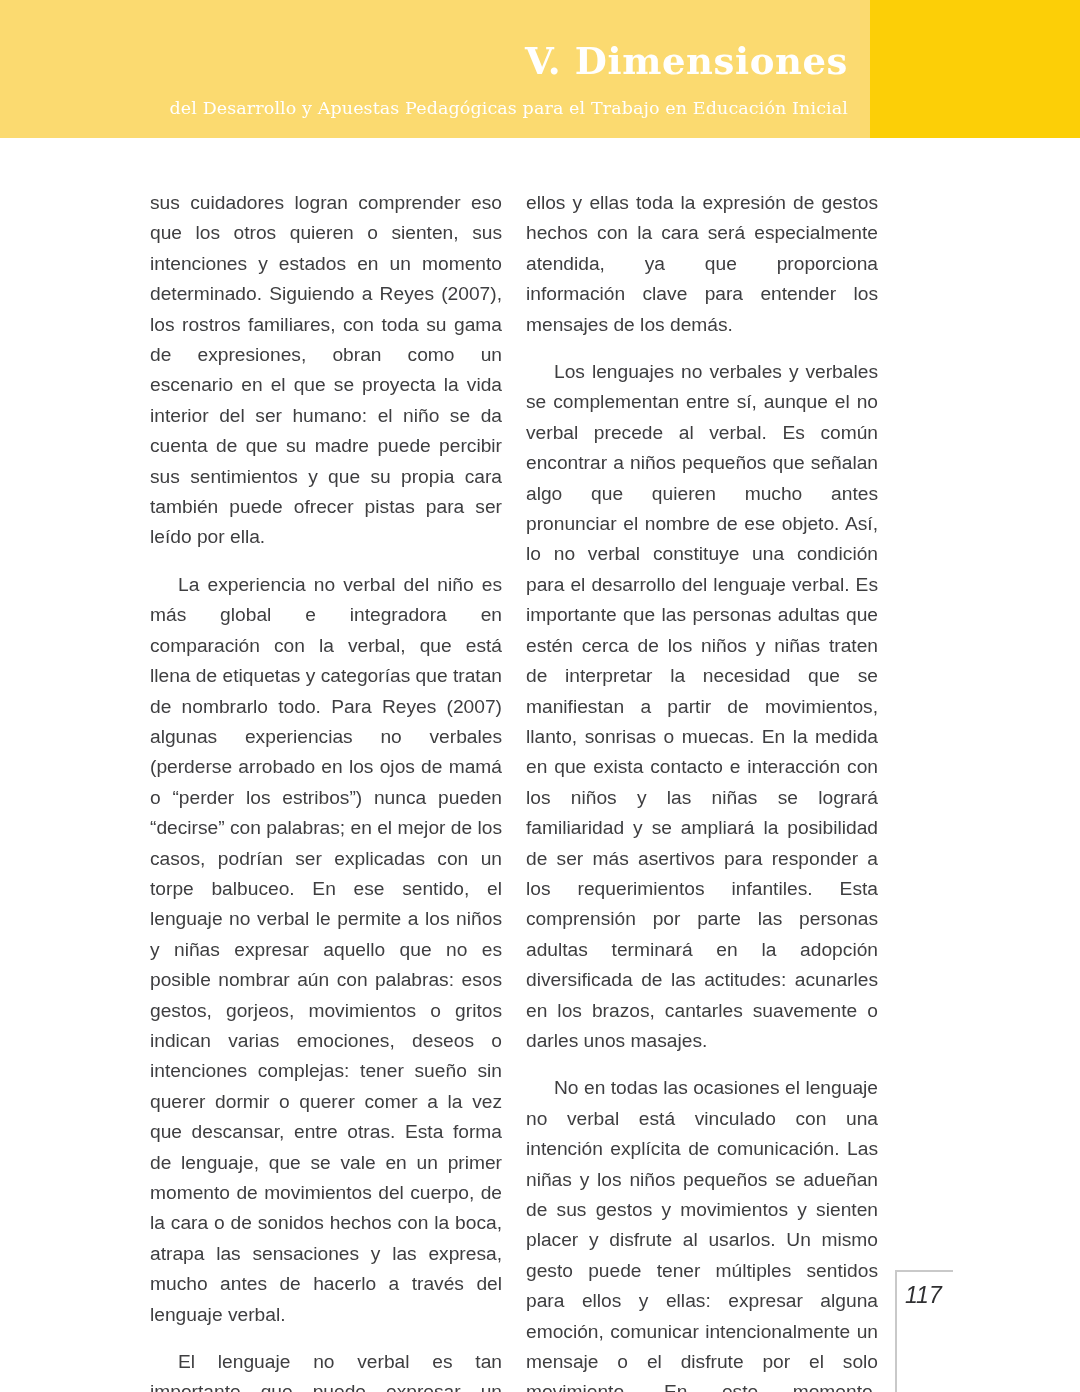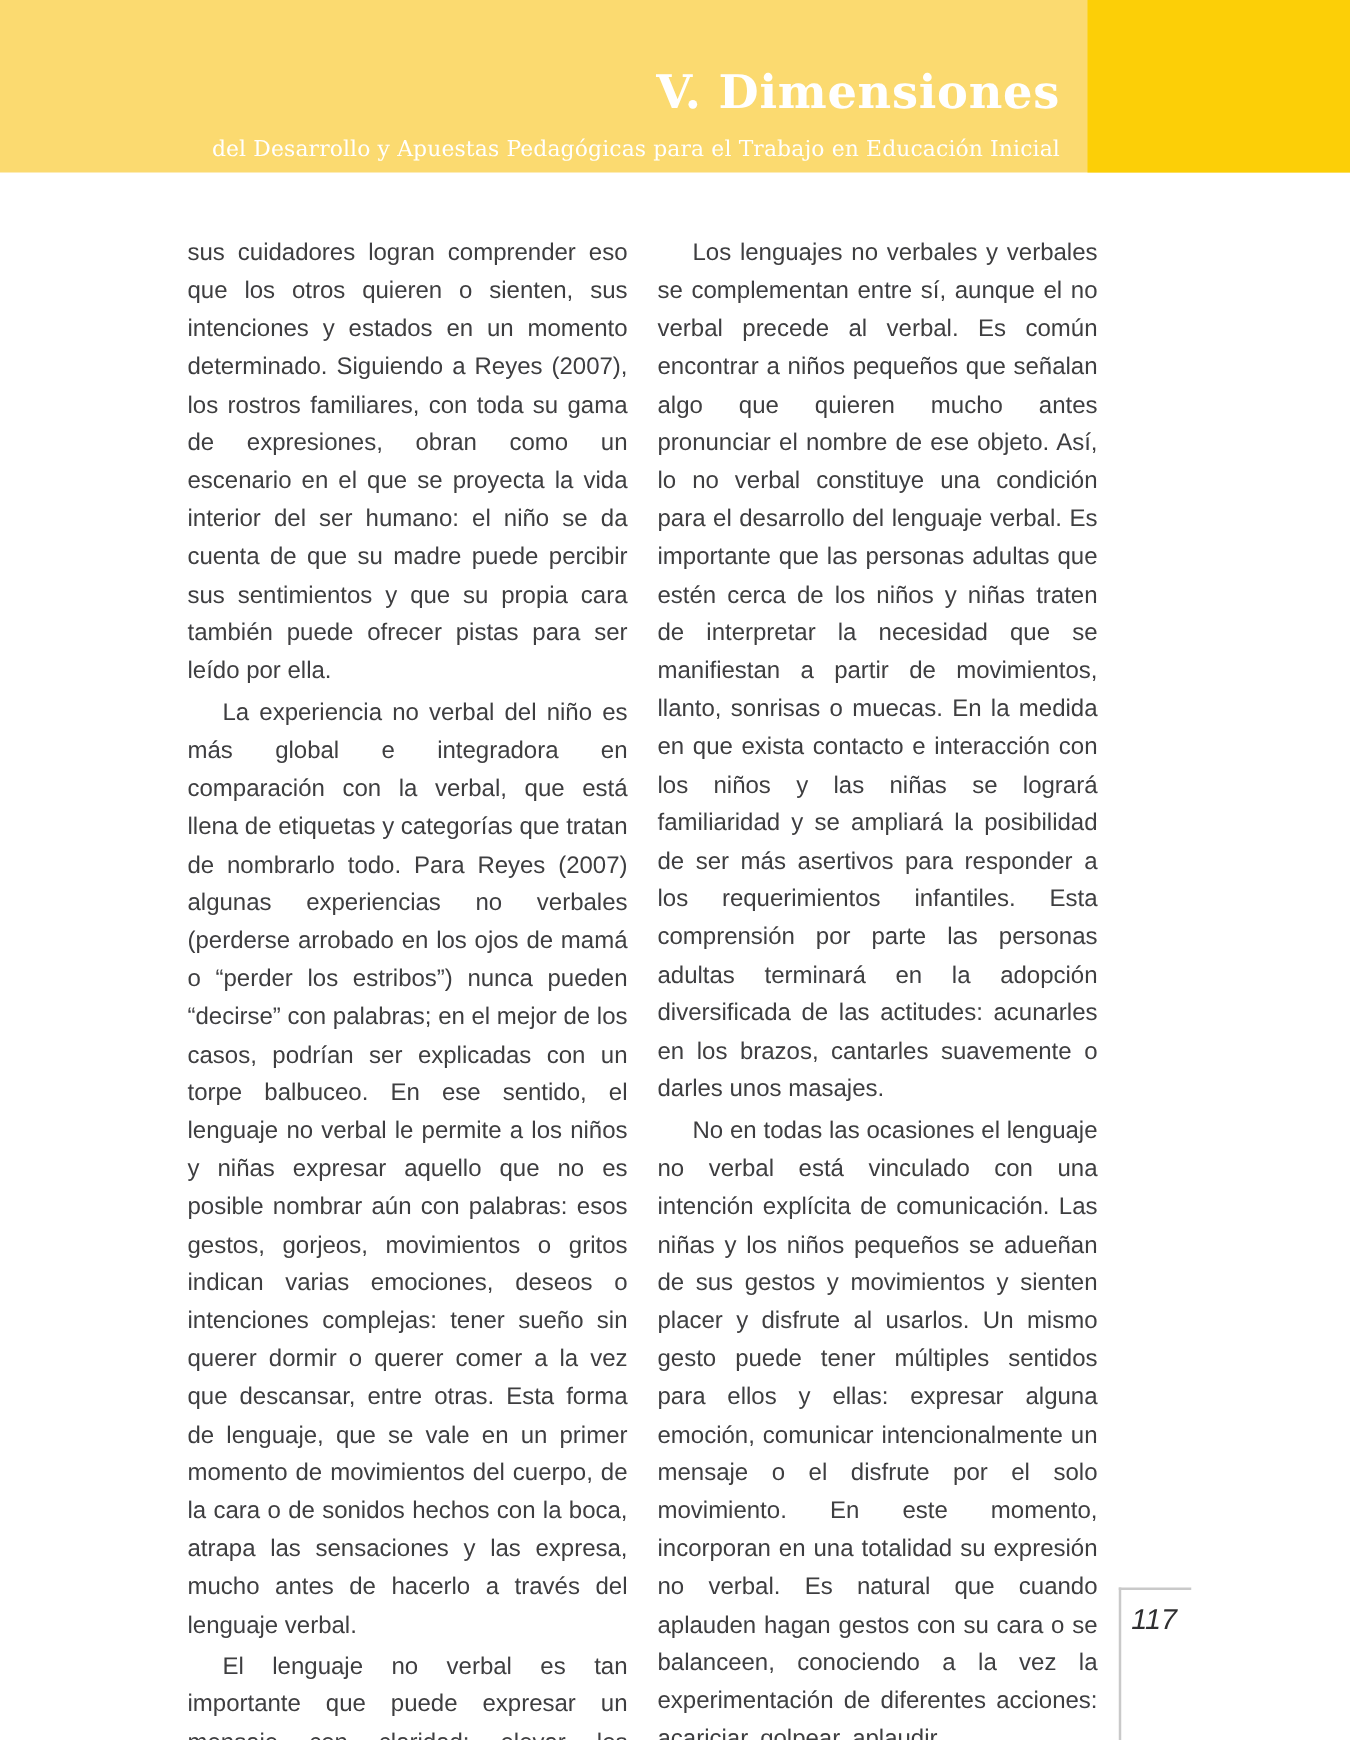--- a/index.html
+++ b/index.html
@@ -28,21 +28,21 @@
     position: absolute;
     right: 0;
     top: 0;
     width: 210px;
     height: 138px;
     background: #fccf07;
   }
   .header-inner {
     position: absolute;
     left: 0;
-    top: 12px;
+    top: 0;
     width: 870px;
     height: 138px;
   }
   .header-title {
     position: absolute;
     right: 22px;
     top: 43px;
     font-family: "DejaVu Serif", serif;
     font-size: 37px;
     font-weight: 700;
@@ -84,21 +84,21 @@
     margin: 0 0 0 0;
     font-family: "Liberation Sans", sans-serif;
     font-size: 19.2px;
     line-height: 30.4px;
     color: #3e3e40;
     text-align: justify;
     text-justify: inter-word;
     hyphens: none;
   }
   .column p + p {
-    margin-top: 3px;
+    margin-top: 17px;
   }
   .column p.indent {
     text-indent: 28px;
   }
 
   
   .folio {
     position: absolute;
     left: 868px;
     top: 1270px;
@@ -147,20 +147,21 @@
 
 <div class="page-body">
 
   <div class="column column-left">
     <p>sus cuidadores logran comprender eso que los otros quieren o sienten, sus intenciones y estados en un momento determinado. Siguiendo a Reyes (2007), los rostros familiares, con toda su gama de expresiones, obran como un escenario en el que se proyecta la vida interior del ser humano: el niño se da cuenta de que su madre puede percibir sus sentimientos y que su propia cara también puede ofrecer pistas para ser leído por ella.</p>
     <p class="indent">La experiencia no verbal del niño es más global e integradora en comparación con la verbal, que está llena de etiquetas y categorías que tratan de nombrarlo todo. Para Reyes (2007) algunas experiencias no verbales (perderse arrobado en los ojos de mamá o “perder los estribos”) nunca pueden “decirse” con palabras; en el mejor de los casos, podrían ser explicadas con un torpe balbuceo. En ese sentido, el lenguaje no verbal le permite a los niños y niñas expresar aquello que no es posible nombrar aún con palabras: esos gestos, gorjeos, movimientos o gritos indican varias emociones, deseos o intenciones complejas: tener sueño sin querer dormir o querer comer a la vez que descansar, entre otras. Esta forma de lenguaje, que se vale en un primer momento de movimientos del cuerpo, de la cara o de sonidos hechos con la boca, atrapa las sensaciones y las expresa, mucho antes de hacerlo a través del lenguaje verbal.</p>
     <p class="indent">El lenguaje no verbal es tan importante que puede expresar un mensaje con claridad: elevar los hombros, una ligera sonrisa, subir las cejas y la mirada, pueden contener un mensaje de orgullo. Esta forma de comunicación es compleja y permite la expresión de deseos, intenciones, peticiones y atraer la atención de los demás hacia algo que les interesa. Este tipo de interacción social representa para el niño y la niña una estructura que ofrece un apoyo vital para la tarea de construir su lenguaje. La utilización de esta forma de lenguaje resulta un importante apoyo para niñas y niños pequeños en la comprensión de los mensajes orales. Para</p>
   </div>
 
   <div class="column column-right">
+    <p>ellos y ellas toda la expresión de gestos hechos con la cara será especialmente atendida, ya que proporciona información clave para entender los mensajes de los demás.</p>
     <p class="indent">Los lenguajes no verbales y verbales se complementan entre sí, aunque el no verbal precede al verbal. Es común encontrar a niños pequeños que señalan algo que quieren mucho antes pronunciar el nombre de ese objeto. Así, lo no verbal constituye una condición para el desarrollo del lenguaje verbal. Es importante que las personas adultas que estén cerca de los niños y niñas traten de interpretar la necesidad que se manifiestan a partir de movimientos, llanto, sonrisas o muecas. En la medida en que exista contacto e interacción con los niños y las niñas se logrará familiaridad y se ampliará la posibilidad de ser más asertivos para responder a los requerimientos infantiles. Esta comprensión por parte las personas adultas terminará en la adopción diversificada de las actitudes: acunarles en los brazos, cantarles suavemente o darles unos masajes.</p>
     <p class="indent">No en todas las ocasiones el lenguaje no verbal está vinculado con una intención explícita de comunicación. Las niñas y los niños pequeños se adueñan de sus gestos y movimientos y sienten placer y disfrute al usarlos. Un mismo gesto puede tener múltiples sentidos para ellos y ellas: expresar alguna emoción, comunicar intencionalmente un mensaje o el disfrute por el solo movimiento. En este momento, incorporan en una totalidad su expresión no verbal. Es natural que cuando aplauden hagan gestos con su cara o se balanceen, conociendo a la vez la experimentación de diferentes acciones: acariciar, golpear, aplaudir.</p>
 
   </div>
 
 </div>
 
 <div class="folio">
   <div class="folio-rule-h"></div>
   <div class="folio-rule-v"></div>

